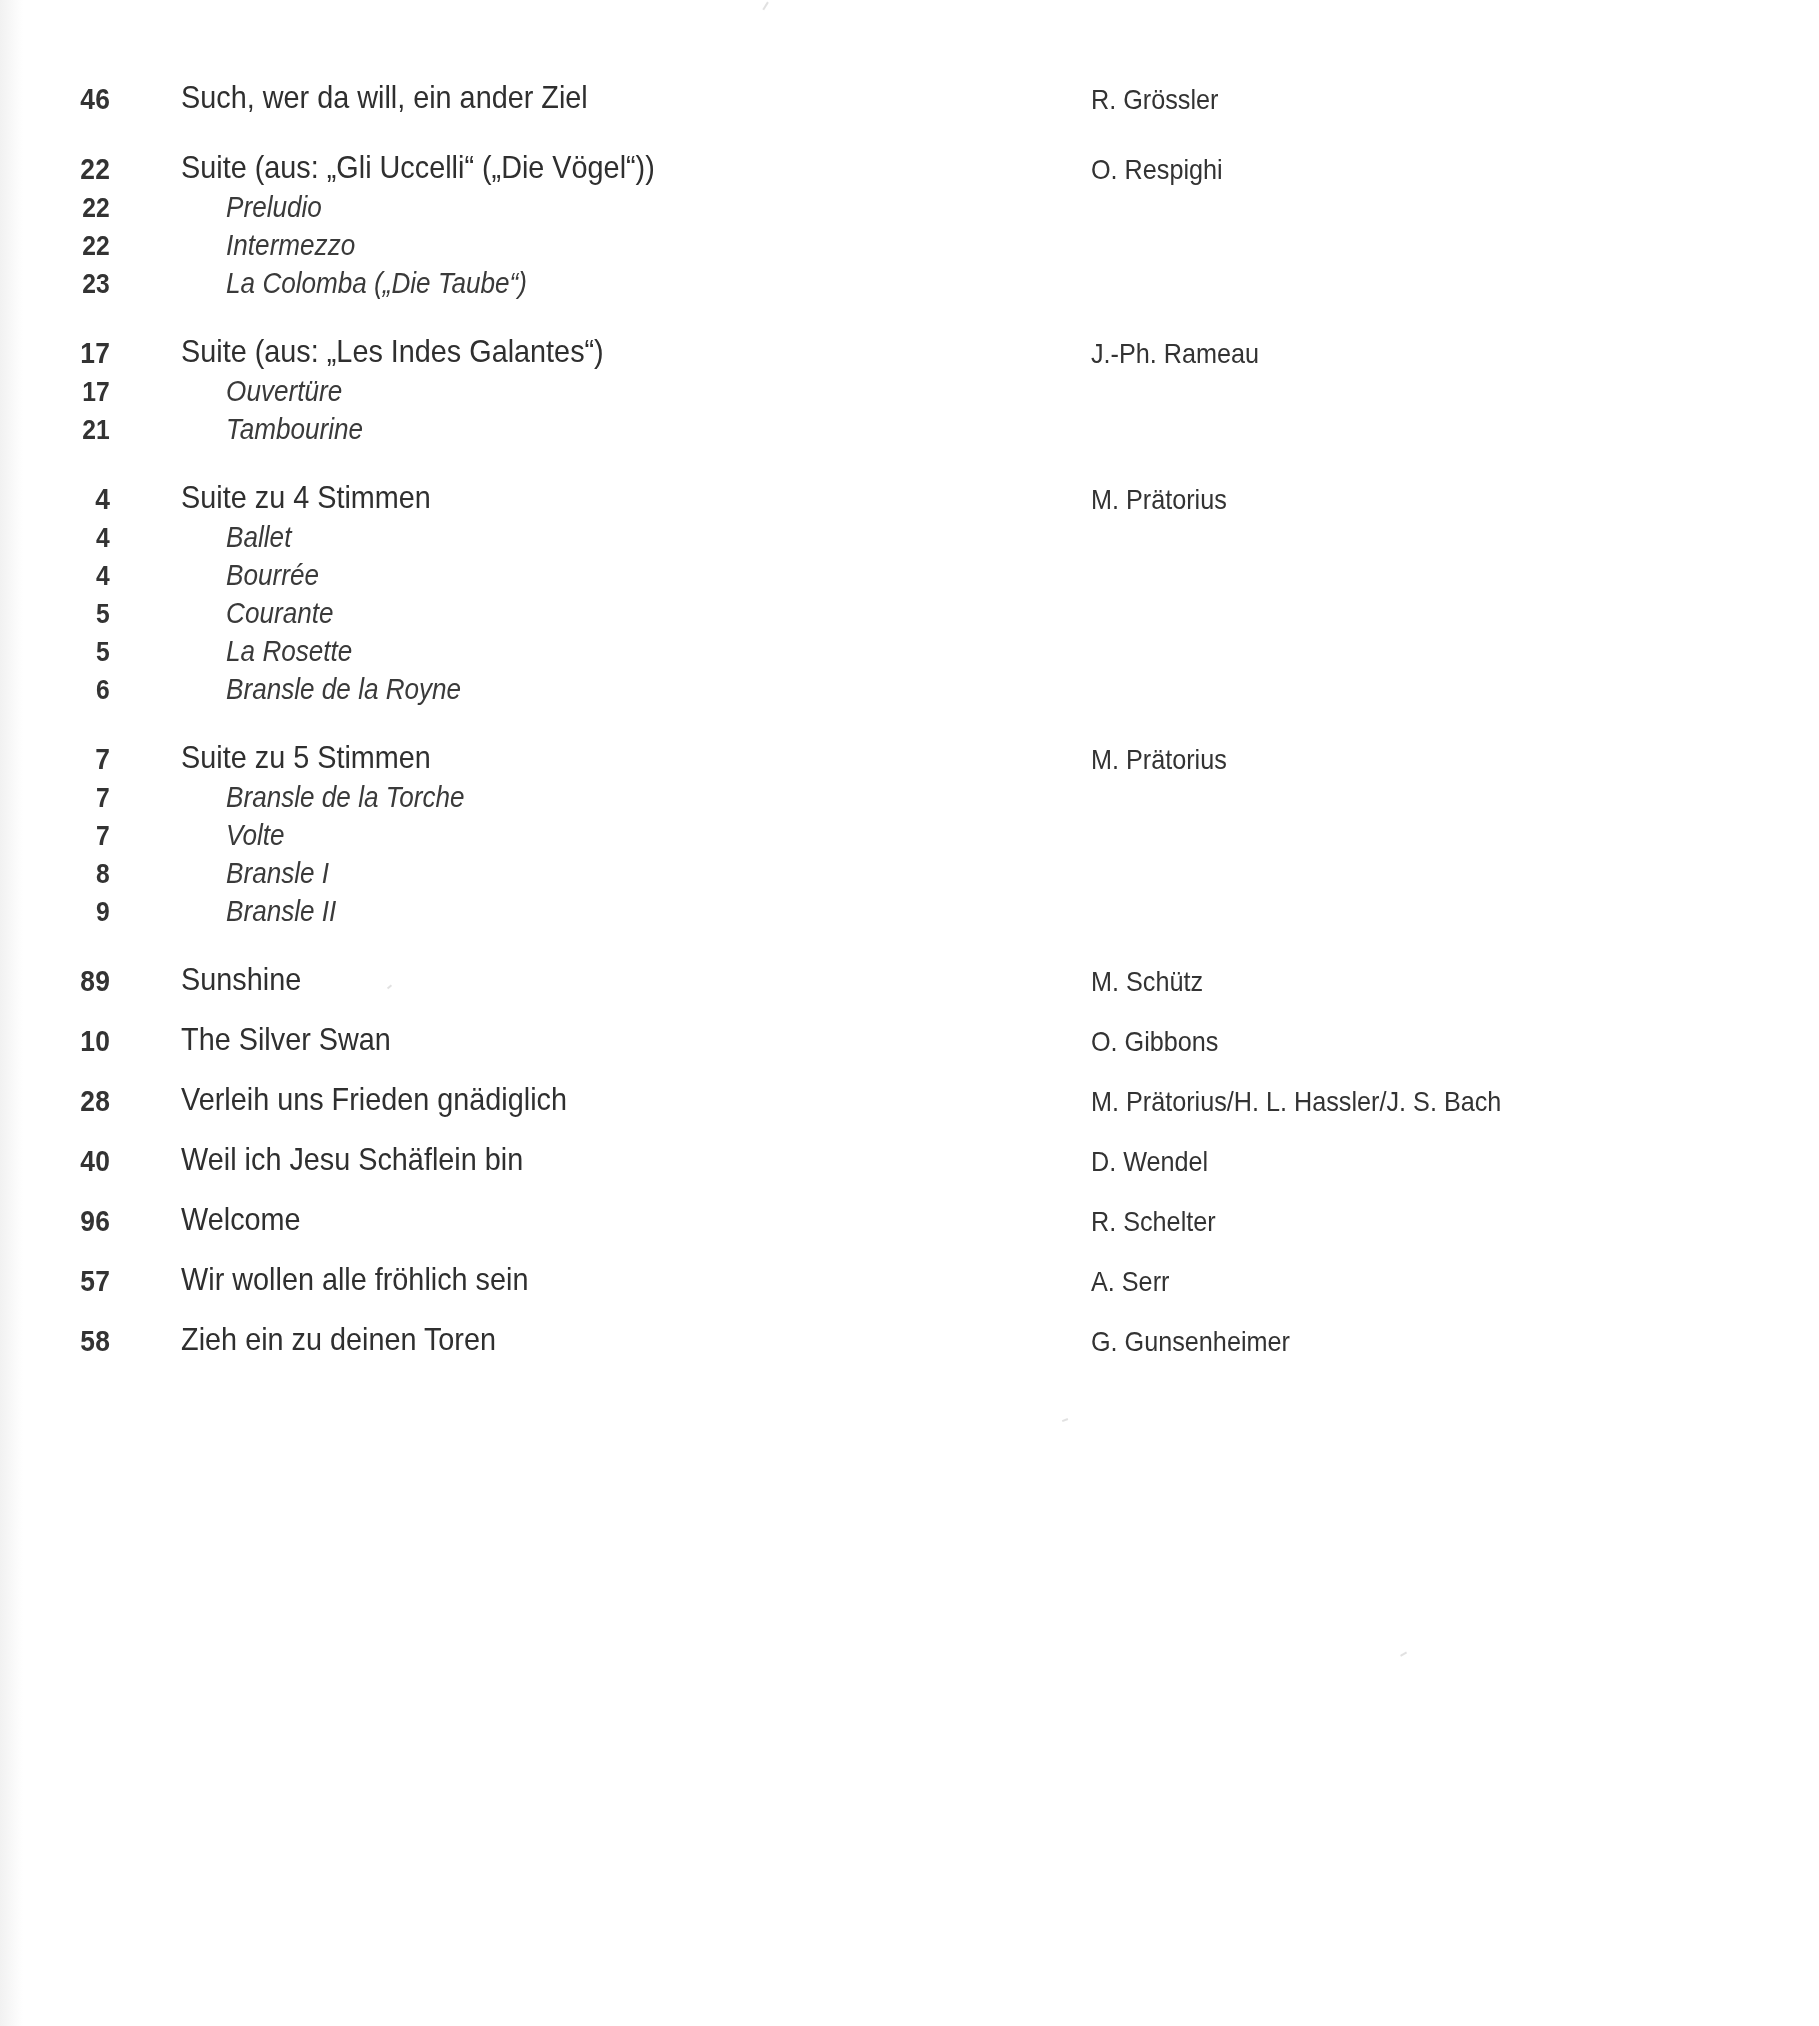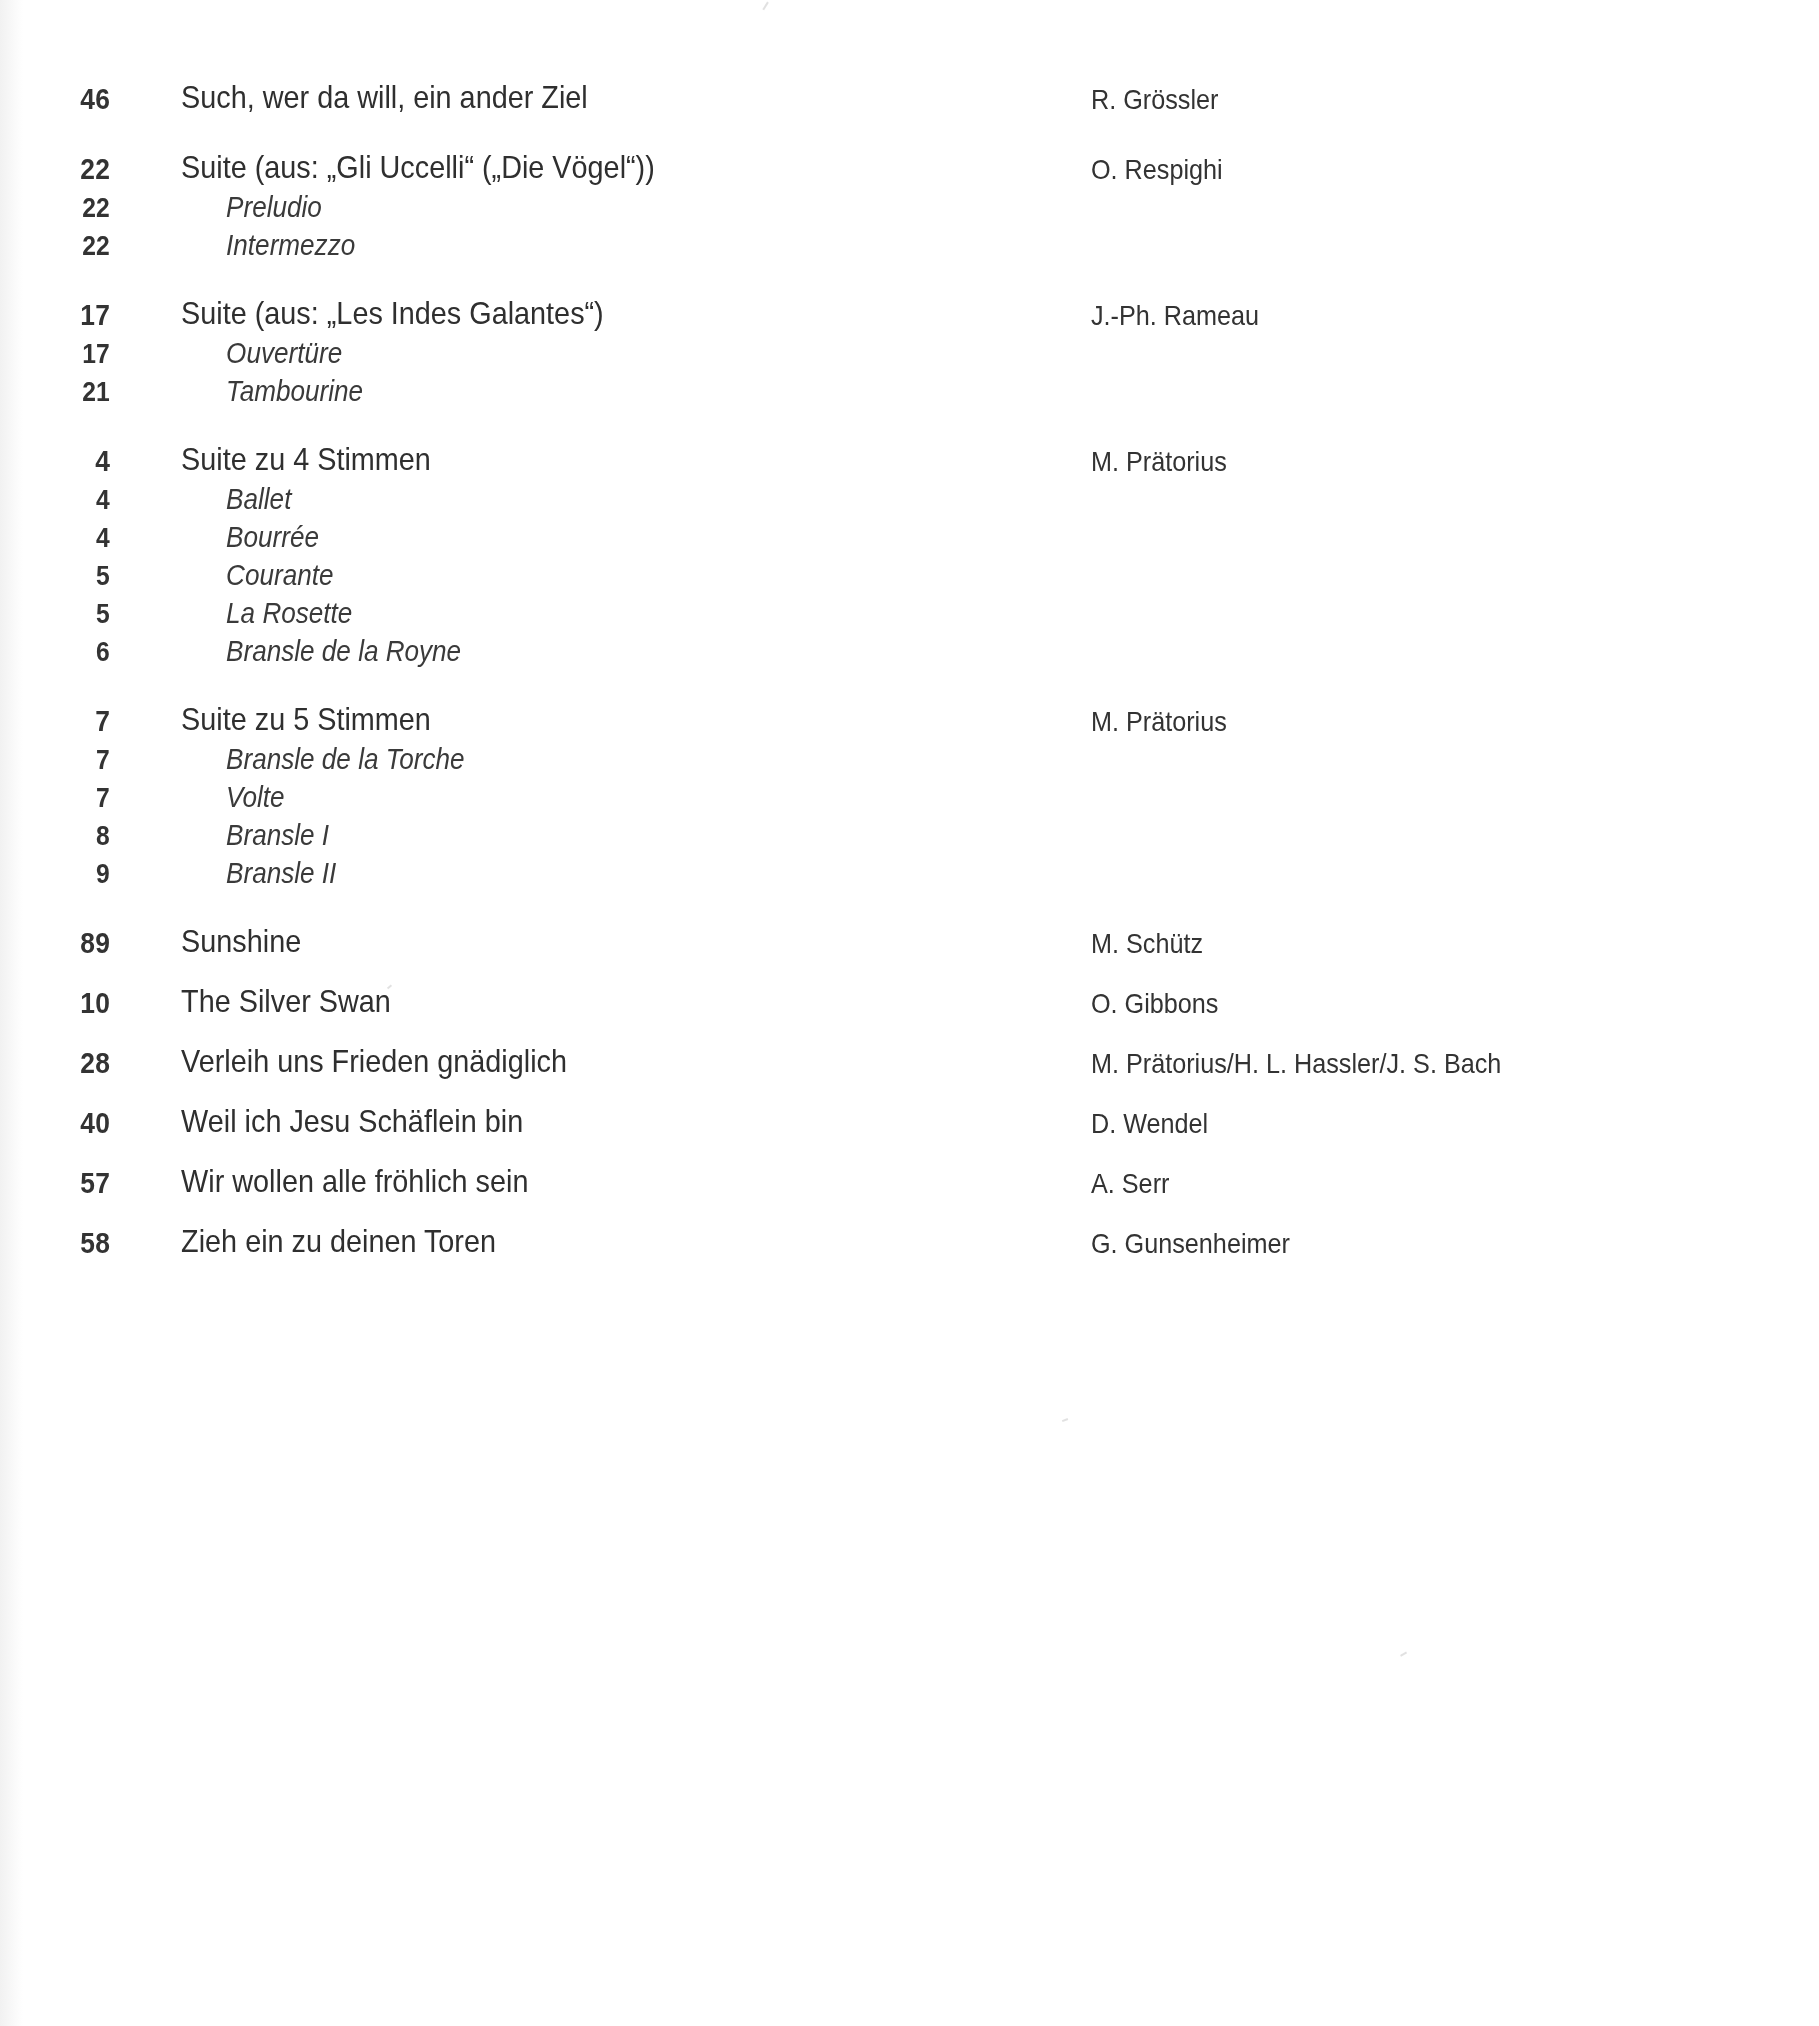--- a/index.html
+++ b/index.html
@@ -152,20 +152,25 @@
       <div class="entry-row level-movement">
         <div class="col-page">22</div>
         <div class="col-title">Preludio</div>
         <div class="col-composer"></div>
       </div>
       <div class="entry-row level-movement">
         <div class="col-page">22</div>
         <div class="col-title">Intermezzo</div>
         <div class="col-composer"></div>
       </div>
+      <div class="entry-row level-movement">
+        <div class="col-page">23</div>
+        <div class="col-title">La Colomba („Die Taube“)</div>
+        <div class="col-composer"></div>
+      </div>
       <div class="entry-row level-work group-start">
         <div class="col-page">17</div>
         <div class="col-title">Suite (aus: „Les Indes Galantes“)</div>
         <div class="col-composer">J.-Ph. Rameau</div>
       </div>
       <div class="entry-row level-movement">
         <div class="col-page">17</div>
         <div class="col-title">Ouvertüre</div>
         <div class="col-composer"></div>
       </div>
@@ -243,20 +248,25 @@
         <div class="col-page">28</div>
         <div class="col-title">Verleih uns Frieden gnädiglich</div>
         <div class="col-composer">M. Prätorius/H. L. Hassler/J. S. Bach</div>
       </div>
       <div class="entry-row level-work standalone">
         <div class="col-page">40</div>
         <div class="col-title">Weil ich Jesu Schäflein bin</div>
         <div class="col-composer">D. Wendel</div>
       </div>
       <div class="entry-row level-work standalone">
+        <div class="col-page">96</div>
+        <div class="col-title">Welcome</div>
+        <div class="col-composer">R. Schelter</div>
+      </div>
+      <div class="entry-row level-work standalone">
         <div class="col-page">57</div>
         <div class="col-title">Wir wollen alle fröhlich sein</div>
         <div class="col-composer">A. Serr</div>
       </div>
       <div class="entry-row level-work standalone">
         <div class="col-page">58</div>
         <div class="col-title">Zieh ein zu deinen Toren</div>
         <div class="col-composer">G. Gunsenheimer</div>
       </div>
     </div>

